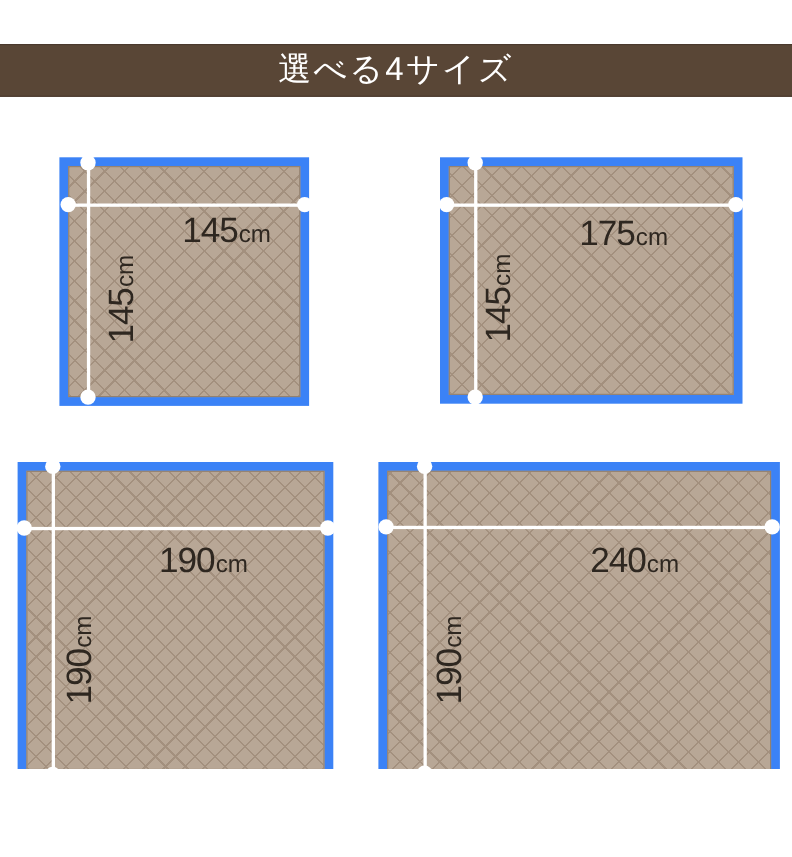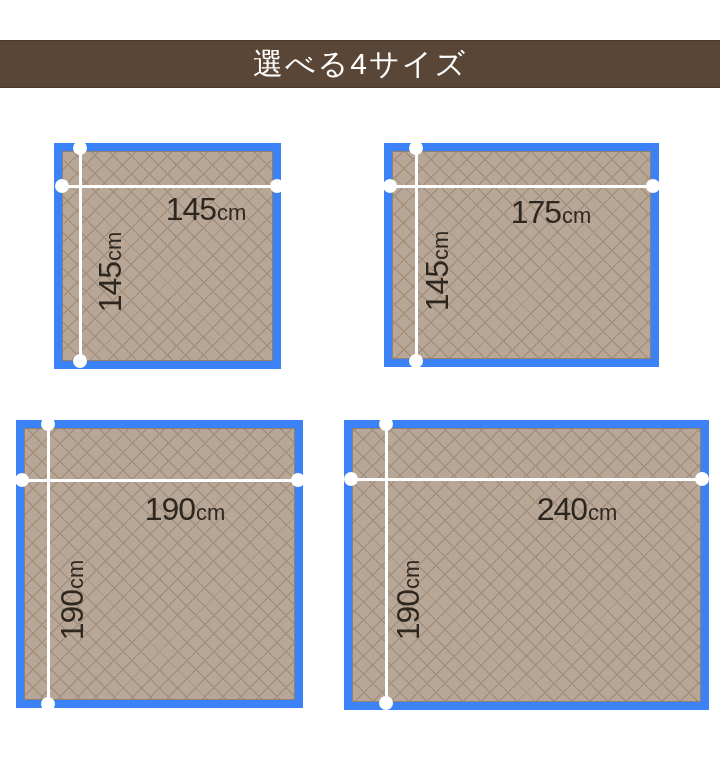--- a/index.html
+++ b/index.html
@@ -1,18 +1,18 @@
 <!DOCTYPE html>
 <html><head>
 <meta charset="utf-8">
 <style>
   * { margin:0; padding:0; box-sizing:border-box; }
   html,body { background:#ffffff; }
   .page {
-    position:relative; width:720px; height:779px; margin:0 auto;
+    position:relative; width:720px; height:699px; margin:0 auto;
     background:#ffffff; overflow:hidden;
     font-family:"Liberation Sans","DejaVu Sans",sans-serif;
   }
   .banner {
     position:absolute; left:0; top:40px; width:720px; height:48px;
     background:#594636; border-top:1px solid #4a392d; border-bottom:1px solid #4a392d;
     display:flex; align-items:center; justify-content:center;
   }
   .banner h1 {
     color:#ffffff; font-size:30px; font-weight:500; letter-spacing:2px; line-height:1;
@@ -64,21 +64,21 @@
     <div class="dot" style="left:19px;  top:-2px;"></div>
     <div class="dot" style="left:19px;  top:211px;"></div>
     <div class="wlabel" style="left:152px; top:50px;">
       <span class="num">145</span><span class="unit">cm</span>
     </div>
     <div class="vlabel" style="left:56px; top:129px;">
       <span class="num">145</span><span class="unit">cm</span>
     </div>
   </div>
 
-  <div class="rug" style="left:384px; top:143px; width:275px; height:224px;">
+  <div class="rug" style="left:400px; top:143px; width:275px; height:224px;">
     <div class="quilt"></div>
     <div class="hline" style="left:6px; top:42px; width:263px;"></div>
     <div class="vline" style="left:31px; top:5px; height:213px;"></div>
     <div class="dot" style="left:-1px;  top:36px;"></div>
     <div class="dot" style="left:262px; top:36px;"></div>
     <div class="dot" style="left:25px;  top:-2px;"></div>
     <div class="dot" style="left:25px;  top:211px;"></div>
     <div class="wlabel" style="left:167px; top:53px;">
       <span class="num">175</span><span class="unit">cm</span>
     </div>

